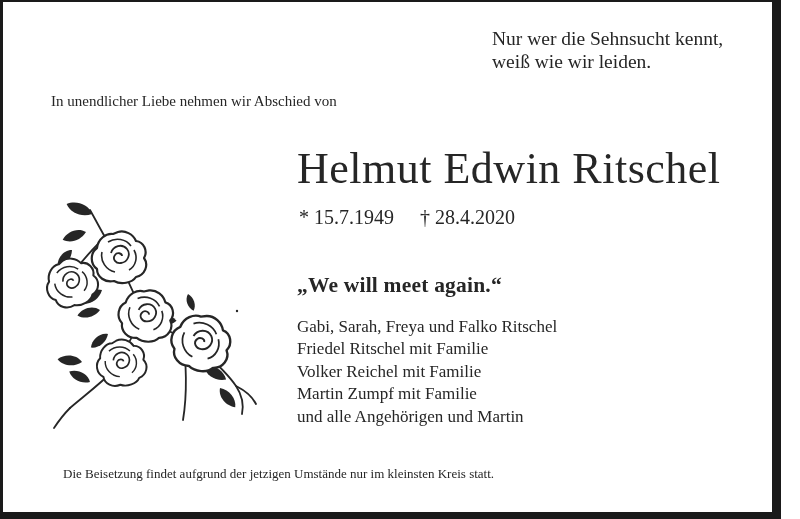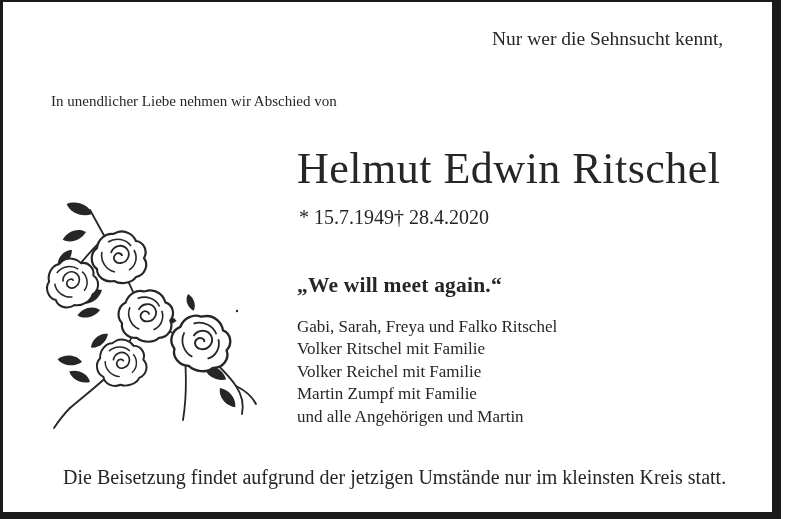--- a/index.html
+++ b/index.html
@@ -33,44 +33,45 @@
   .name {
     left: 294px; top: 144px;
     font-size: 44px; line-height: 46px;
     letter-spacing: 0.5px;
     white-space: nowrap;
   }
   .dates {
     left: 296px; top: 204px;
     font-size: 20px;
   }
-  .dates .birth { }
+  .dates .birth { margin-right: 26px; }
   .quote {
     left: 294px; top: 271px;
     font-size: 21.5px; font-weight: bold;
     letter-spacing: 0.2px;
   }
   .mourners {
     left: 294px; top: 314px;
     font-size: 17px; line-height: 22.4px;
   }
   .footer {
     left: 60px; top: 464px;
-    font-size: 20px;
+    font-size: 13px;
     white-space: nowrap;
   }
 </style>
 </head>
 <body>
 
 <div class="page">
   <div class="card">
 
     <div class="abs epigraph">
       <div>Nur wer die Sehnsucht kennt,</div>
+      <div>weiß wie wir leiden.</div>
     </div>
 
     <div class="abs intro">In unendlicher Liebe nehmen wir Abschied von</div>
 
     <svg class="abs roses" viewBox="0 0 222 240" aria-hidden="true">
       <defs>
         <g id="rose">
           <path d="M0,-24 C7,-26 15,-22 18,-15 C26,-14 30,-5 26,2 C31,9 27,19 18,21 C14,27 3,29 -4,25 C-13,27 -21,21 -21,13 C-28,8 -28,-3 -21,-8 C-20,-17 -12,-23 -5,-22 Z" fill="#ffffff" stroke="currentColor" stroke-width="2.2" stroke-linejoin="round"></path>
           <path d="M-16,-4 C-18,5 -12,14 -3,16" fill="none" stroke="currentColor" stroke-width="1.6"></path>
           <path d="M-10,-14 C-2,-19 8,-17 13,-10" fill="none" stroke="currentColor" stroke-width="1.6"></path>
@@ -128,21 +129,21 @@
     <div class="abs name">Helmut Edwin Ritschel</div>
 
     <div class="abs dates">
       <span class="birth">* 15.7.1949</span><span>† 28.4.2020</span>
     </div>
 
     <div class="abs quote">„We will meet again.“</div>
 
     <div class="abs mourners">
       <div>Gabi, Sarah, Freya und Falko Ritschel</div>
-      <div>Volker Ritschel mit Familie</div>
+      <div>Friedel Ritschel mit Familie</div>
       <div>Volker Reichel mit Familie</div>
       <div>Martin Zumpf mit Familie</div>
       <div>und alle Angehörigen und Martin</div>
     </div>
 
     <div class="abs footer">Die Beisetzung findet aufgrund der jetzigen Umstände nur im kleinsten Kreis statt.</div>
 
   </div>
 </div>
 

